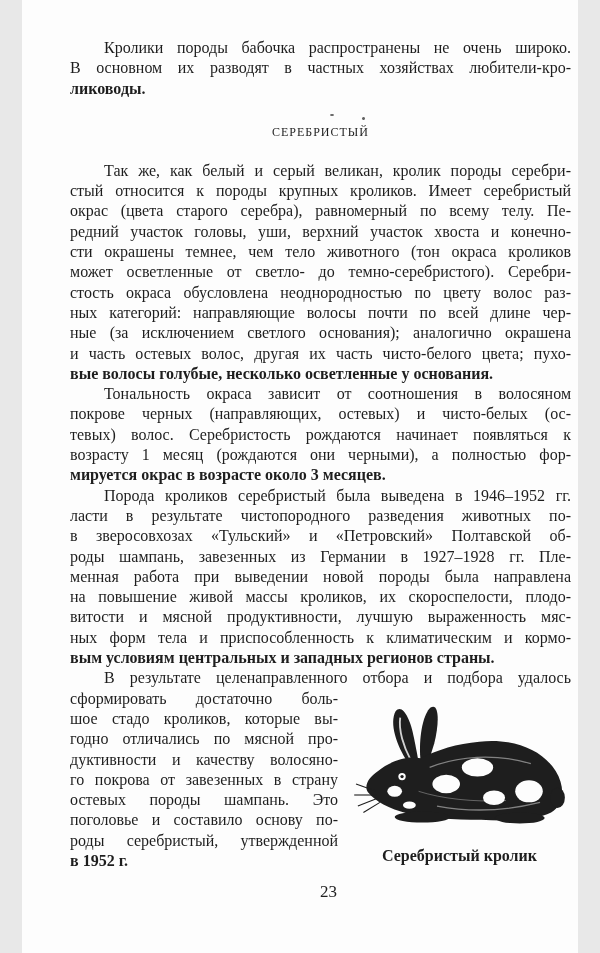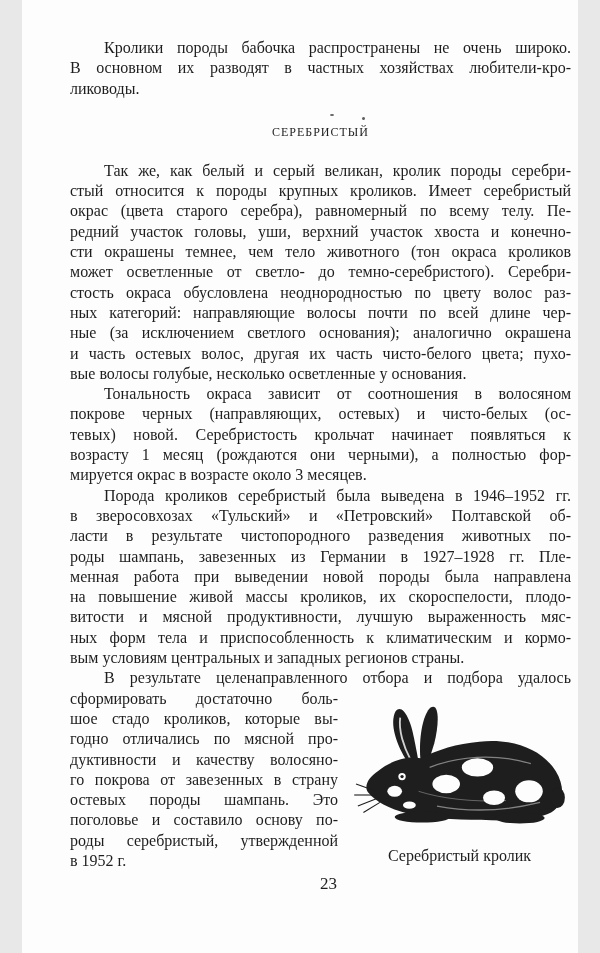--- a/index.html
+++ b/index.html
@@ -15,21 +15,21 @@
     margin:0 auto;
   }
   .textblock {
     position:absolute;
     left:48px; top:38px;
     width:501px;
     font-size:16px;
     line-height:20.3px;
   }
   .ln { text-align:justify; text-align-last:justify; }
-  .ln.last { text-align-last:left; }
+  .ln.last { text-align-last:left;font-weight:bold; }
   .ln.indent { text-indent:34px; }
   .heading {
     text-align:center;
     font-size:12px;
     letter-spacing:1px;
     margin-top:21px;
     margin-bottom:17px;
     line-height:24px;
     position:relative;
   }
@@ -38,30 +38,30 @@
   .speck.s2 { width:3px; height:3px; left:292px; top:-3px; transform:rotate(40deg); }
   .wrap-row { display:flex; align-items:center; }
   .narrow-col { width:268px; flex:0 0 268px; }
   .figure-col {
     flex:1;
     display:flex; flex-direction:column; align-items:center;
     padding-top:10px; padding-left:10px;
   }
   .rabbit-svg { display:block; width:222px; height:138px; }
   .figure-caption {
-    font-weight:normal;
+    font-weight:bold;
     font-size:16px;
     margin-top:5px;
     text-align:center;
     white-space:nowrap;
   }
   .page-number {
     text-align:center;
     font-size:17px;
-    margin-top:3px;
+    margin-top:11px;
     padding-left:16px;
   }
 </style>
 </head>
 <body>
 
 <div class="page">
   <div class="textblock">
 
     <div class="para">
@@ -85,29 +85,29 @@
         <div class="ln">стость окраса обусловлена неоднородностью по цвету волос раз-</div>
         <div class="ln">ных категорий: направляющие волосы почти по всей длине чер-</div>
         <div class="ln">ные (за исключением светлого основания); аналогично окрашена</div>
         <div class="ln">и часть остевых волос, другая их часть чисто-белого цвета; пухо-</div>
         <div class="ln last">вые волосы голубые, несколько осветленные у основания.</div>
       </div>
 
     <div class="para">
         <div class="ln indent">Тональность окраса зависит от соотношения в волосяном</div>
         <div class="ln">покрове черных (направляющих, остевых) и чисто-белых (ос-</div>
-        <div class="ln">тевых) новой. Серебристость крольчат начинает появляться к</div>
+        <div class="ln">тевых) волос. Серебристость рождаются начинает появляться к</div>
         <div class="ln">возрасту 1 месяц (рождаются они черными), а полностью фор-</div>
         <div class="ln last">мируется окрас в возрасте около 3 месяцев.</div>
       </div>
 
     <div class="para">
         <div class="ln indent">Порода кроликов серебристый была выведена в 1946–1952 гг.</div>
+        <div class="ln">ласти в результате чистопородного разведения животных по-</div>
         <div class="ln">в зверосовхозах «Тульский» и «Петровский» Полтавской об-</div>
-        <div class="ln">ласти в результате чистопородного разведения животных по-</div>
         <div class="ln">роды шампань, завезенных из Германии в 1927–1928 гг. Пле-</div>
         <div class="ln">менная работа при выведении новой породы была направлена</div>
         <div class="ln">на повышение живой массы кроликов, их скороспелости, плодо-</div>
         <div class="ln">витости и мясной продуктивности, лучшую выраженность мяс-</div>
         <div class="ln">ных форм тела и приспособленность к климатическим и кормо-</div>
         <div class="ln last">вым условиям центральных и западных регионов страны.</div>
       </div>
 
     <div class="para">
         <div class="ln indent">В результате целенаправленного отбора и подбора удалось</div>

